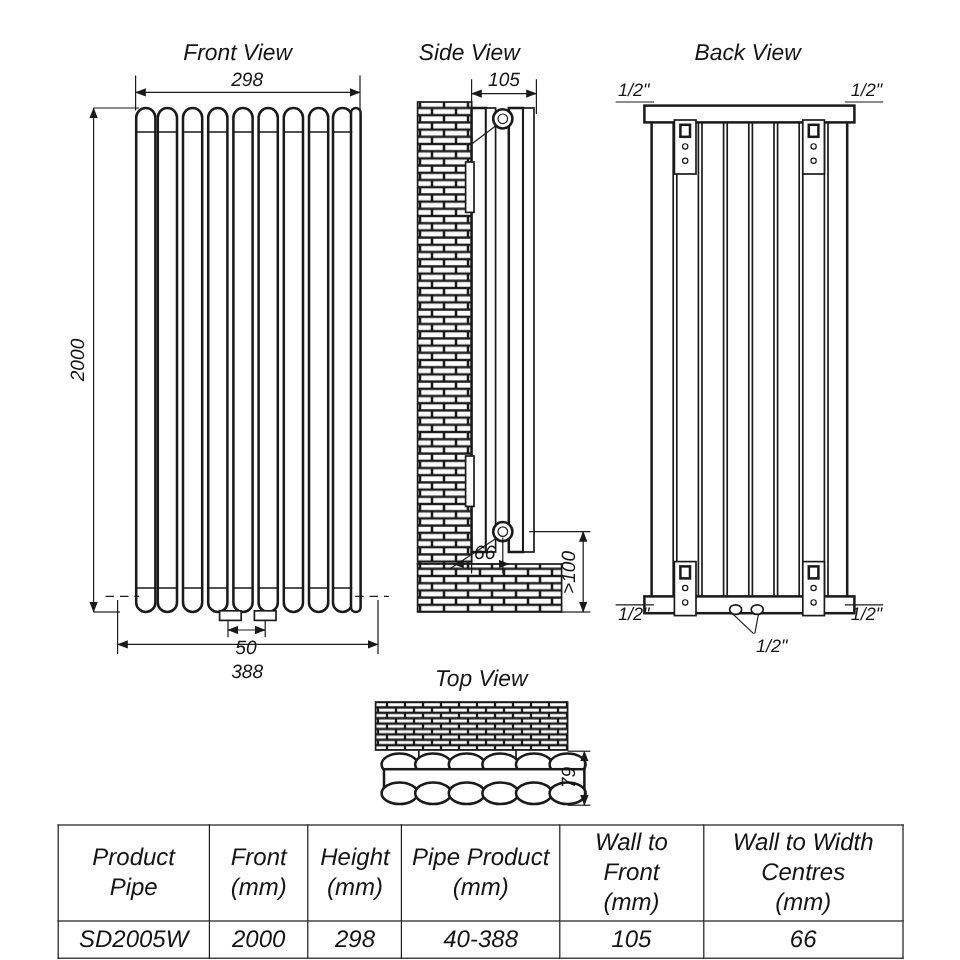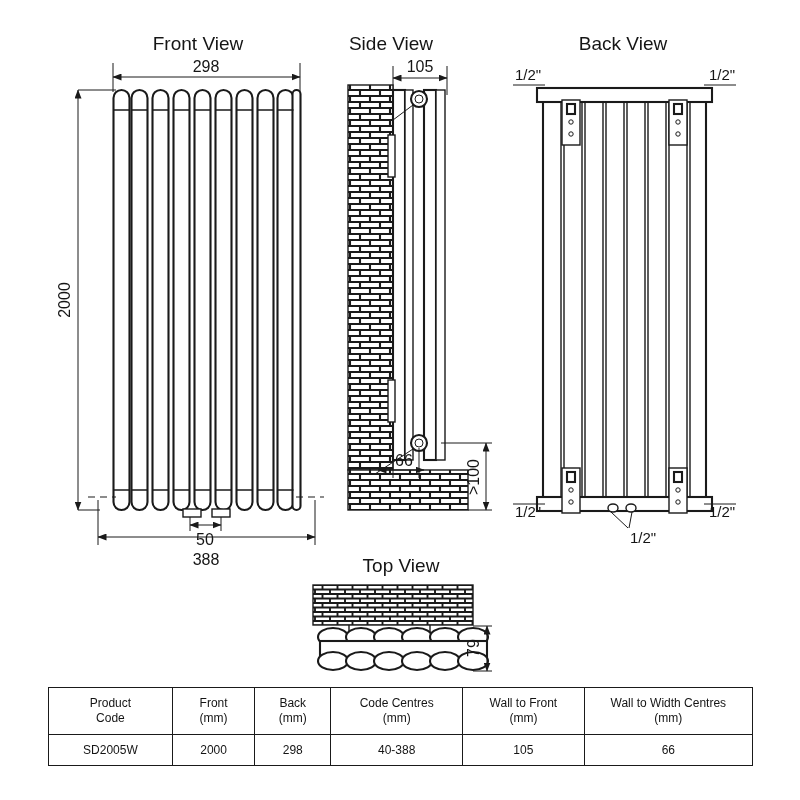--- a/index.html
+++ b/index.html
@@ -15,20 +15,21 @@
     font-family: "Liberation Sans", sans-serif;
     color: #1a1a1a;
     overflow: hidden;
   }
   #stage {
     position: absolute;
     left: 0;
     top: 0;
     width: 800px;
     height: 598px;
+    font-style: italic;
   }
   svg.drawing {
     position: absolute;
     left: 0;
     top: 0;
     width: 800px;
     height: 800px;
   }
   .view-title {
     font-size: 19px;
@@ -63,21 +64,21 @@
     fill: none;
   }
 
   
   #spec-table {
     position: absolute;
     left: 48px;
     top: 687px;
     width: 705px;
     border-collapse: collapse;
-    font-size: 12px;
+    font-size: 20px;
     color: #141414;
   }
   #spec-table th,
   #spec-table td {
     border: 1.4px solid #1a1a1a;
     text-align: center;
     font-weight: normal;
     padding: 2px 3px;
     line-height: 1.25;
   }
@@ -347,32 +348,32 @@
         <text class="dim-text" x="479" y="648" transform="rotate(-90 479 648)">79</text>
       </g>
     </g>
   </svg>
 
   <table id="spec-table">
     <thead>
       <tr>
         <th class="c0">
           <span>Product</span><br>
-          <span>Code</span>
+          <span>Pipe</span>
         </th>
         <th class="c1">
           <span>Front</span><br>
           <span>(mm)</span>
         </th>
         <th class="c2">
-          <span>Back</span><br>
+          <span>Height</span><br>
           <span>(mm)</span>
         </th>
         <th class="c3">
-          <span>Code Centres</span><br>
+          <span>Pipe Product</span><br>
           <span>(mm)</span>
         </th>
         <th class="c4">
           <span>Wall to Front</span><br>
           <span>(mm)</span>
         </th>
         <th class="c5">
           <span>Wall to Width Centres</span><br>
           <span>(mm)</span>
         </th>

